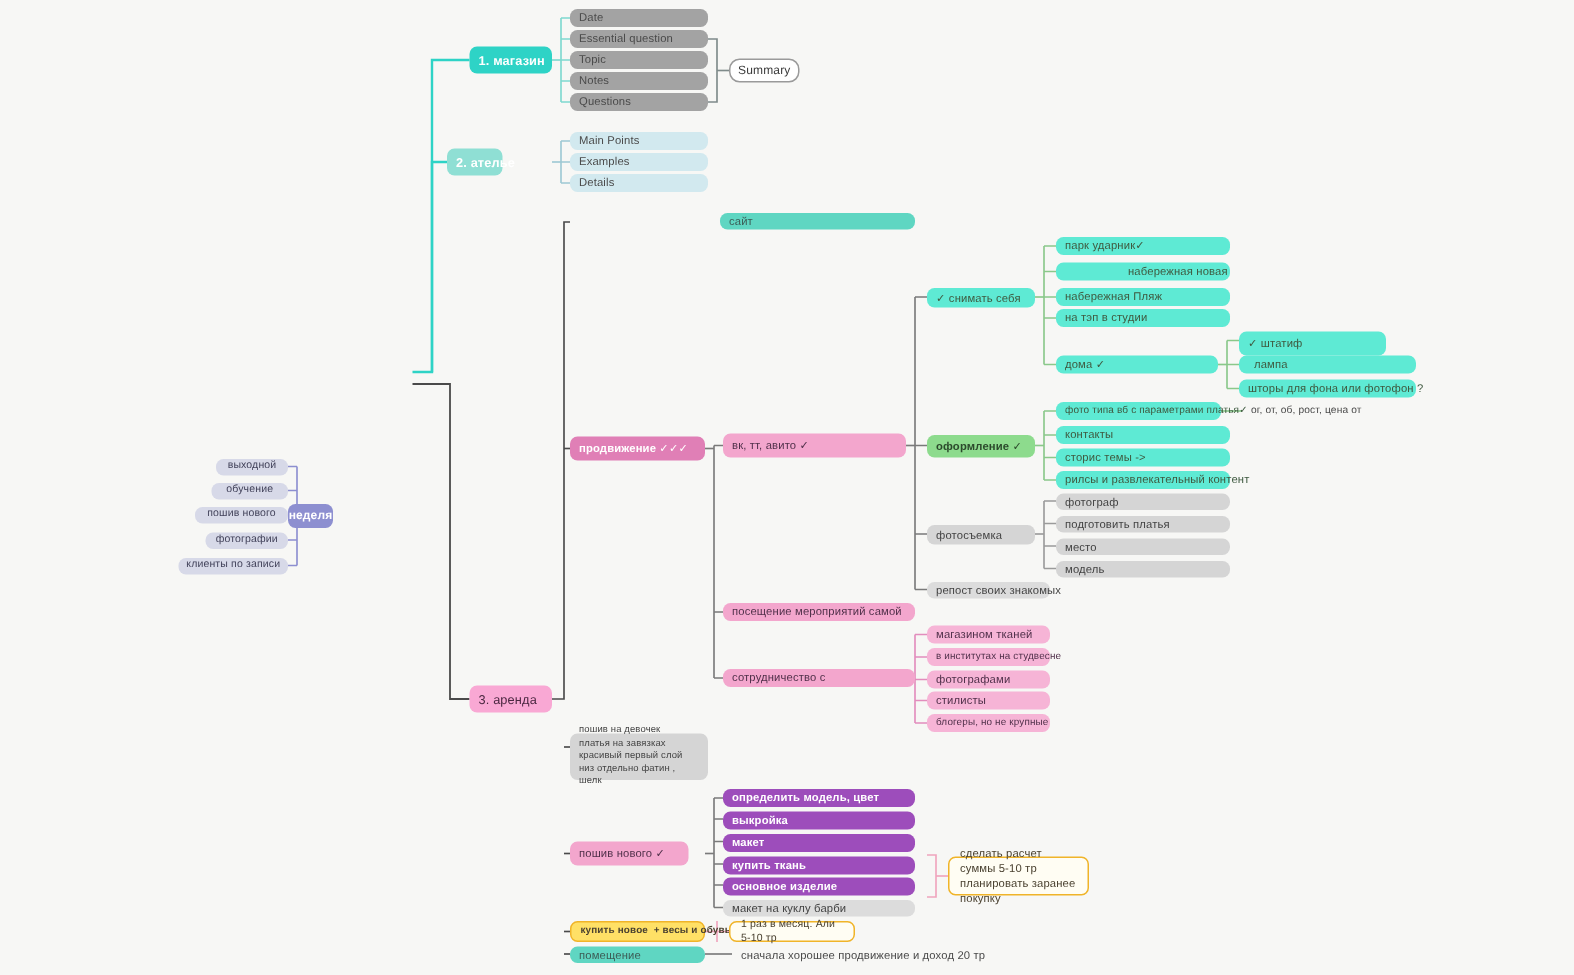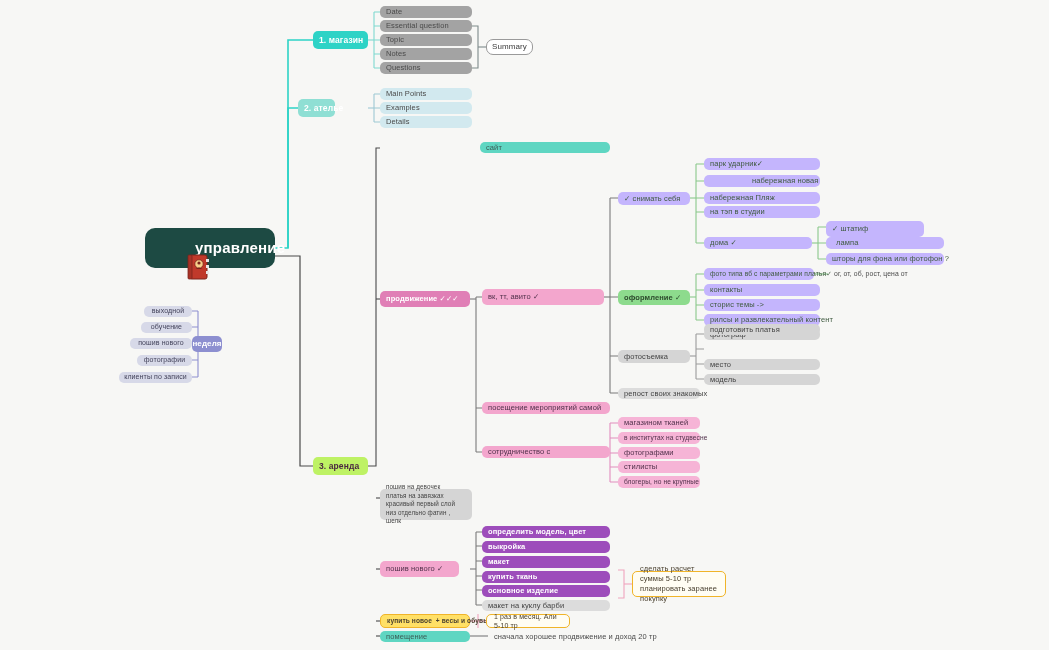--- a/index.html
+++ b/index.html
@@ -31,25 +31,25 @@
     background:#1d4a43;color:#ffffff;border-radius:10px;
     font-size:15px;font-weight:bold;padding:0 14px;gap:10px;
     letter-spacing:0.2px;
   }
   .c-tealbright{background:#2ed3c6;color:#ffffff;font-weight:bold;font-size:8.5px;}
   .c-tealsoft{background:#8fdfd4;color:#ffffff;font-weight:bold;font-size:8.5px;}
   .c-mint{background:#a3a3a3;color:#4a4a4a;}
   .c-mint2{background:#d2e9ef;color:#4a4a4a;}
   .c-teal{background:#5fd6c2;color:#3c5c56;}
   .c-pinkdark{background:#e07fb6;color:#ffffff;font-weight:bold;}
-  .c-pinkmid{background:#bef264;color:#4a2740;font-weight:bold;}
+  .c-pinkmid{background:#f9a8d4;color:#4a2740;font-weight:normal;}
   .c-pink{background:#f3a6cd;color:#50304a;}
   .c-pinklite{background:#f6b4d6;color:#50304a;}
   .c-greenmid{background:#8ddb8d;color:#2c4a2c;font-weight:bold;}
-  .c-green{background:#c4b5fd;color:#3f5a40;}
+  .c-green{background:#5eead4;color:#3f5a40;}
   .c-gray{background:#d5d5d5;color:#434343;}
   .c-graylite{background:#dcdcdc;color:#434343;}
   .c-lav{background:#8d8fd0;color:#ffffff;font-weight:bold;font-size:8px;justify-content:center;}
   .c-lavlite{background:#d7d9e8;color:#42425a;justify-content:center;font-size:7px;}
   .c-yellow{background:#ffe066;color:#4a4130;border:1.4px solid #f0b429;font-weight:bold;}
   .c-plain{background:transparent;color:#4a4a4a;}
   .c-outline{background:#ffffff;border:1.2px solid #9a9a9a;border-radius:7px;color:#3b3b3b;justify-content:center;font-size:8px;}
   .c-callout{
     background:#fffdf3;border:1.3px solid #f0b429;border-radius:5px;
     color:#4a4130;font-size:7.5px;white-space:pre-line;
@@ -132,35 +132,20 @@
       <path d="M624 584 L632 584" stroke="#f0a5bd"></path>
 
       <path d="M470 621 L478 621" stroke="#f0a5bd"></path>
       <path d="M478 614 L478 628" stroke="#f0a5bd"></path>
       <path d="M478 621 L486 621" stroke="#f0a5bd"></path>
 
       <path d="M470 636 L488 636" stroke="#7a7a7a"></path>
     </g>
   </svg>
 
-  <div class="node c-root" style="left:145px;top:228px;width:130px;height:40px;">
-    <span class="root-icon">
-      <svg viewBox="0 0 26 28" width="26" height="28">
-        <rect x="5" y="2" width="17" height="24" rx="2" fill="#c0392b" stroke="#7b241c" stroke-width="1"></rect>
-        <rect x="3" y="2" width="4" height="24" rx="1" fill="#a93226" stroke="#7b241c" stroke-width="0.8"></rect>
-        <circle cx="14" cy="11" r="4.2" fill="#f7d08a" stroke="#7b241c" stroke-width="0.8"></circle>
-        <circle cx="14" cy="10" r="1.6" fill="#7b241c"></circle>
-        <path d="M10.5 16 q3.5 -3 7 0" fill="#7b241c"></path>
-        <rect x="21" y="6" width="3" height="3" fill="#e8e8e8"></rect>
-        <rect x="21" y="12" width="3" height="3" fill="#e8e8e8"></rect>
-        <rect x="21" y="18" width="3" height="3" fill="#e8e8e8"></rect>
-      </svg>
-    </span>
-    <span>управление</span>
-  </div>
 
   <div class="node c-tealbright" style="left:313px;top:31px;width:55px;height:18px;">
     <span>1. магазин</span>
   </div>
   <div class="node c-mint" style="left:380px;top:6px;width:92px;height:12px;">
     <span>Date</span></div>
   <div class="node c-mint" style="left:380px;top:20px;width:92px;height:12px;">
     <span>Essential question</span></div>
   <div class="node c-mint" style="left:380px;top:34px;width:92px;height:12px;">
     <span>Topic</span></div>
@@ -240,21 +225,21 @@
     <span>контакты</span></div>
   <div class="node c-green" style="left:704px;top:299px;width:116px;height:12px;">
     <span>сторис темы -&gt;</span></div>
   <div class="node c-green" style="left:704px;top:314px;width:116px;height:12px;">
     <span>рилсы и развлекательный контент</span></div>
 
   <div class="node c-gray" style="left:618px;top:350px;width:72px;height:13px;">
     <span>фотосъемка</span></div>
   <div class="node c-gray" style="left:704px;top:329px;width:116px;height:11px;">
     <span>фотограф</span></div>
-  <div class="node c-gray" style="left:704px;top:324px;width:116px;height:11px;">
+  <div class="node c-gray" style="left:704px;top:344px;width:116px;height:11px;">
     <span>подготовить платья</span></div>
   <div class="node c-gray" style="left:704px;top:359px;width:116px;height:11px;">
     <span>место</span></div>
   <div class="node c-gray" style="left:704px;top:374px;width:116px;height:11px;">
     <span>модель</span></div>
 
   <div class="node c-graylite" style="left:618px;top:388px;width:82px;height:11px;">
     <span>репост своих знакомых</span></div>
 
   <div class="node c-pinklite" style="left:618px;top:417px;width:82px;height:12px;">

